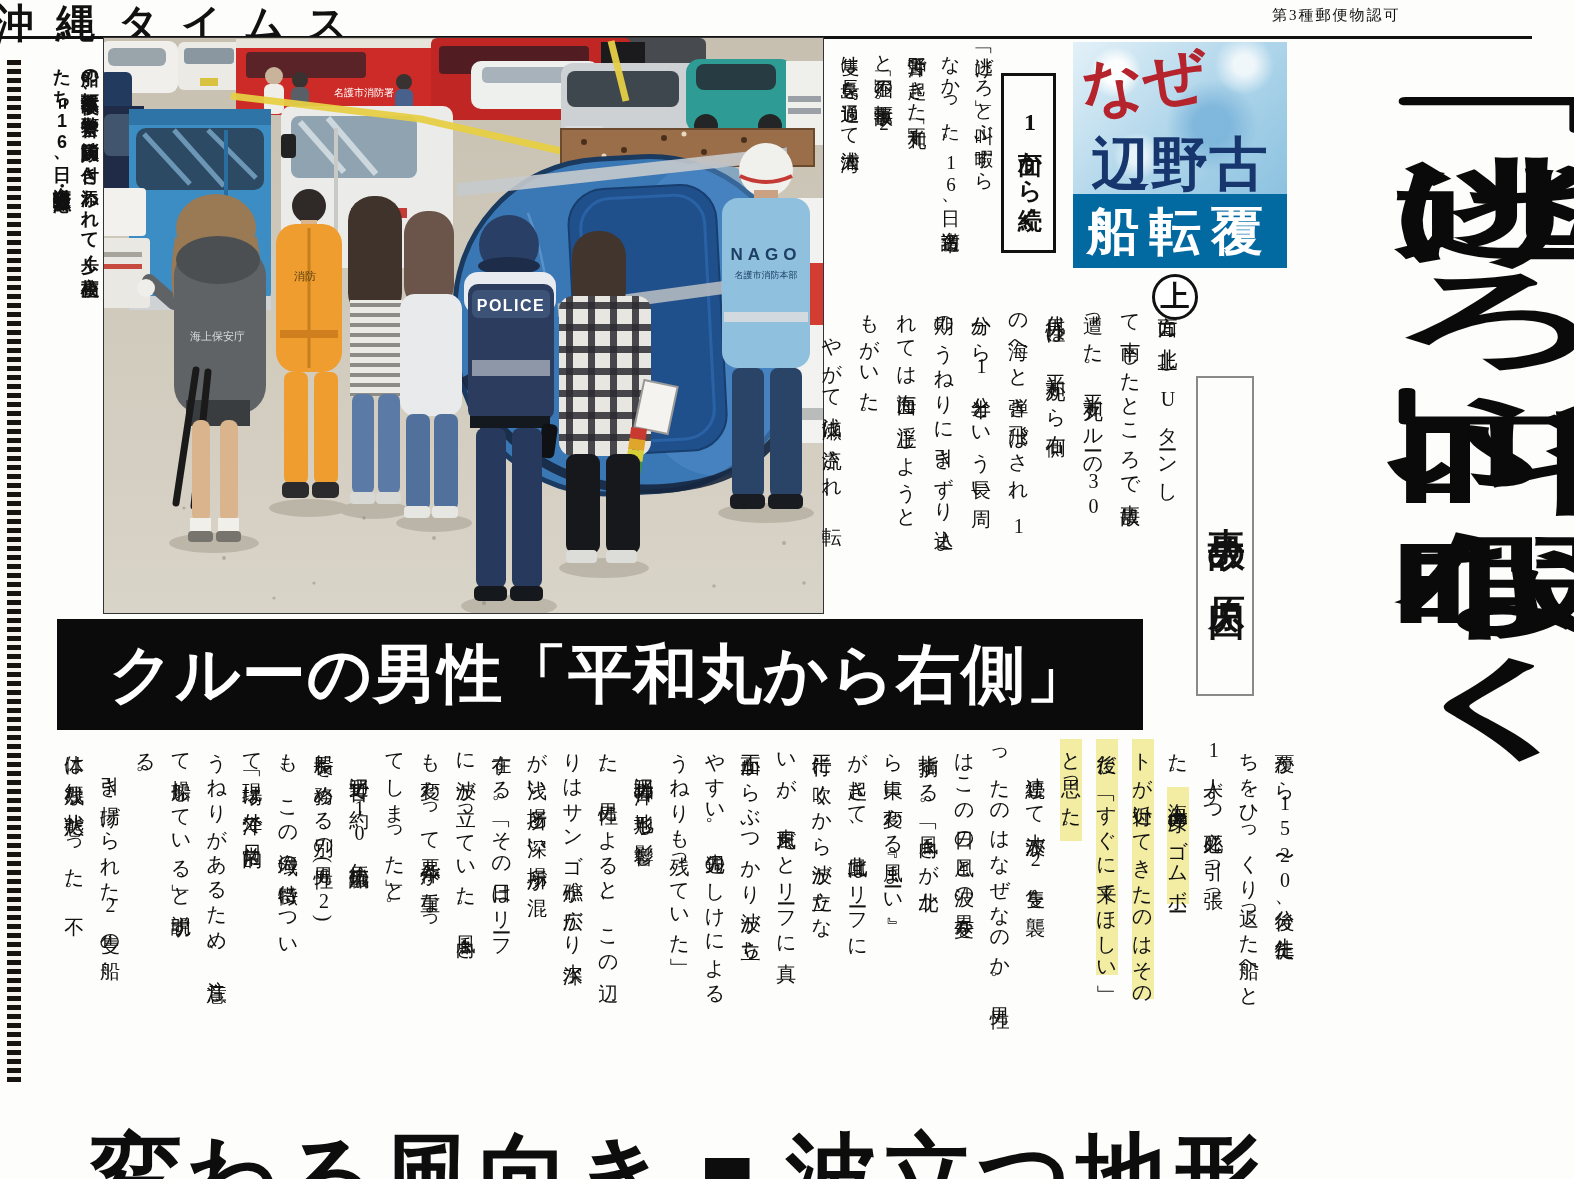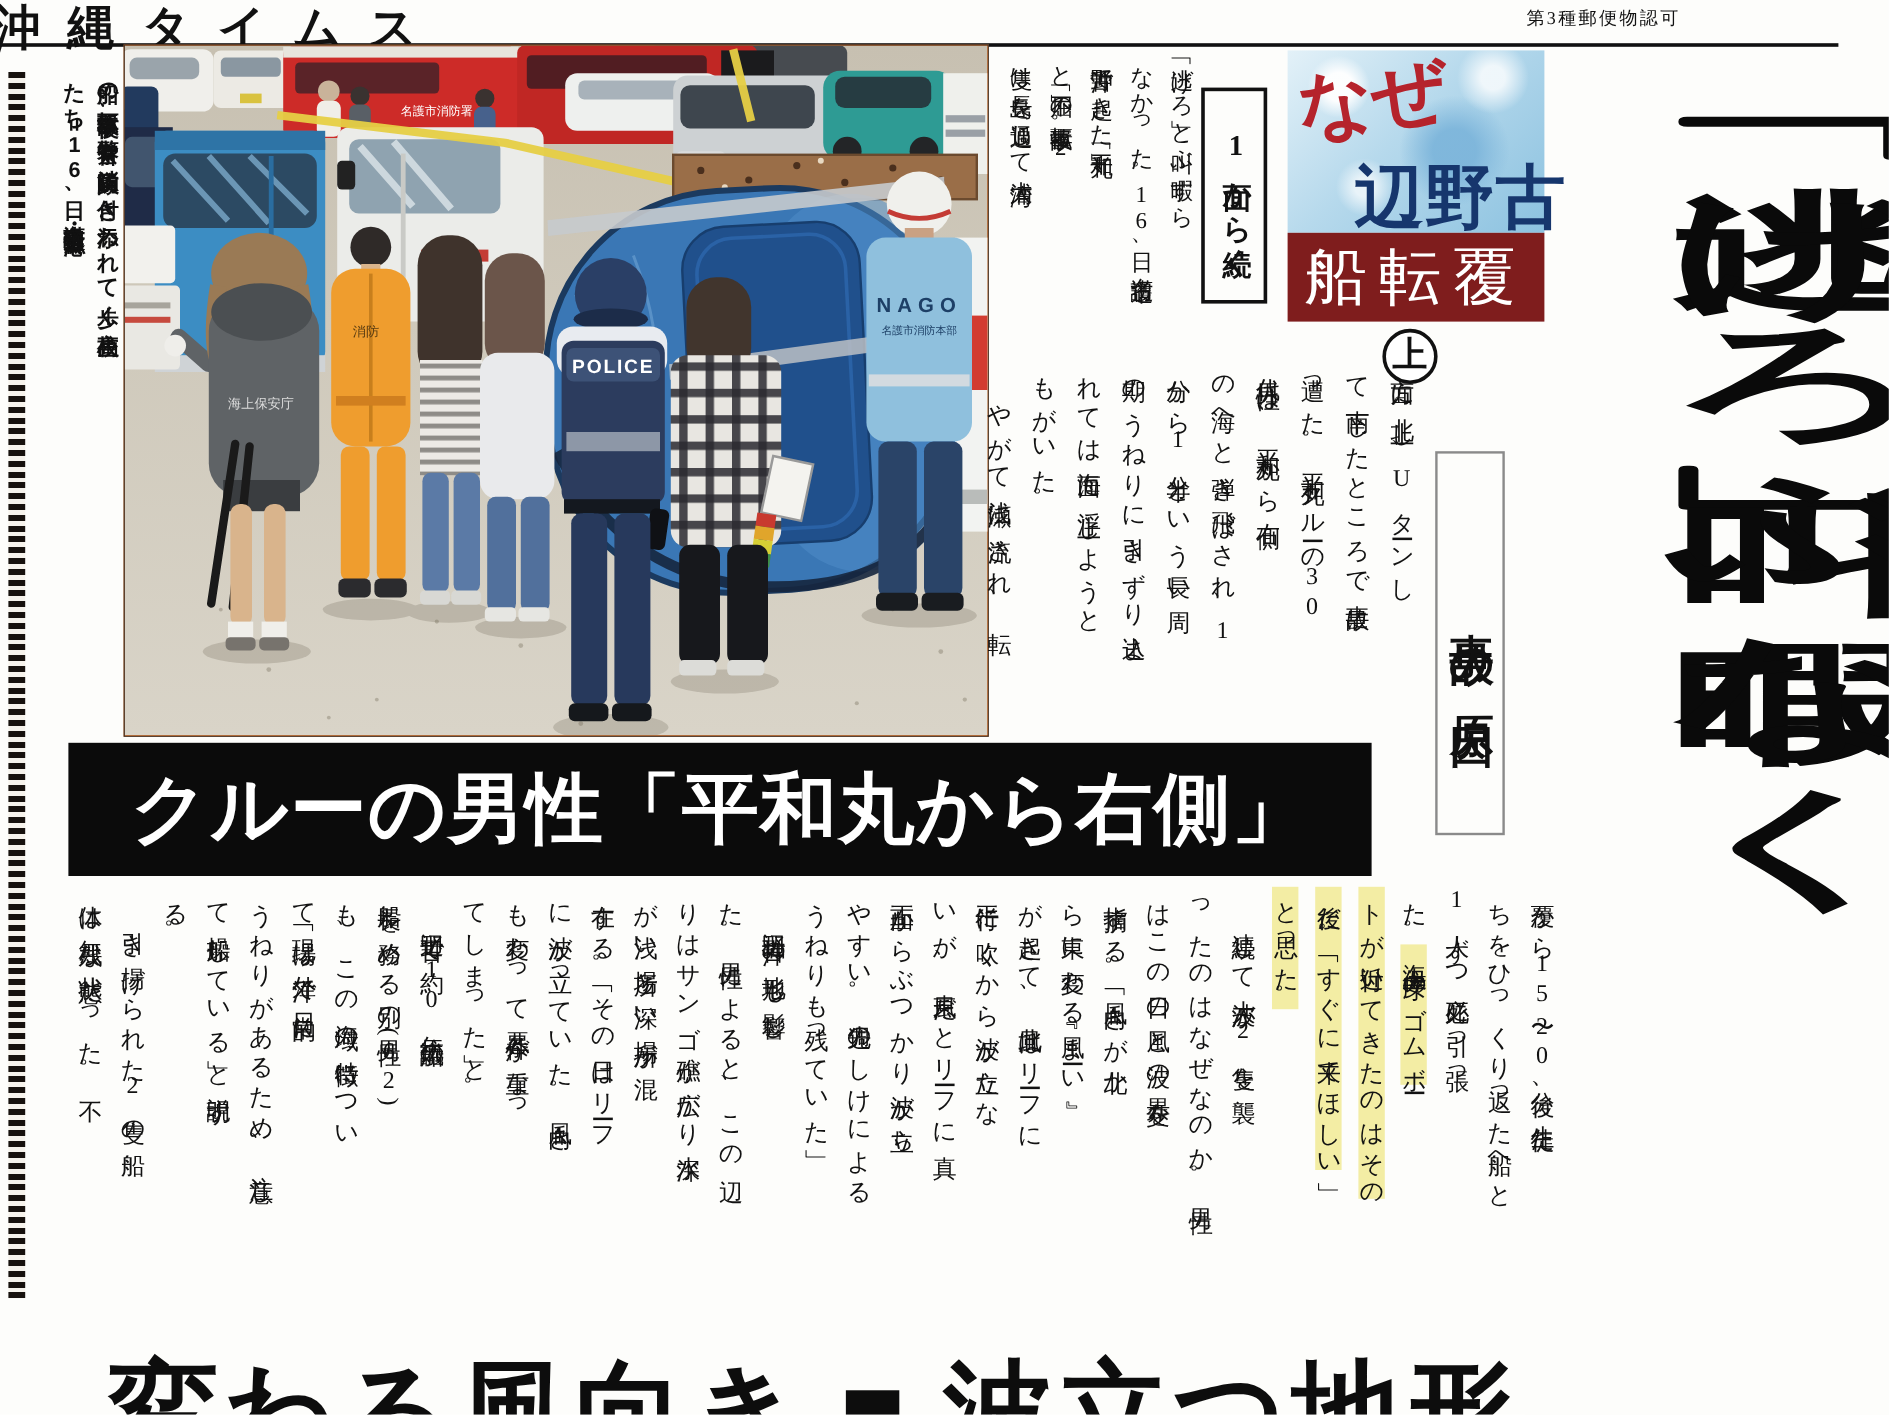--- a/index.html
+++ b/index.html
@@ -43,41 +43,41 @@
       radial-gradient(circle at 20% 20%,rgba(255,255,255,.95) 0 12px,rgba(255,255,255,0) 26px),
       radial-gradient(circle at 80% 15%,rgba(255,255,255,.8) 0 10px,rgba(255,255,255,0) 30px),
       radial-gradient(circle at 65% 55%,rgba(123,180,218,.9) 0 18px,rgba(123,180,218,0) 46px),
       radial-gradient(circle at 30% 75%,rgba(255,255,255,.7) 0 8px,rgba(255,255,255,0) 24px),
       linear-gradient(135deg,#e3f1f8 0%,#b6d9ec 45%,#8cc2e0 100%);}
   .badge-naze{position:absolute;left:8px;top:-2px;font-size:62px;font-weight:800;
               color:#b5232c;transform:rotate(-8deg);letter-spacing:-2px;
               font-family:"Liberation Serif","DejaVu Serif",serif;}
   .badge-place{position:absolute;left:0;top:84px;width:100%;text-align:center;
                font-family:Liberation Mono, monospace;font-weight:900;
-               font-size:58px;color:#16366d;letter-spacing:1px;margin-left:37px;}
-  .badge-event{position:absolute;left:0;top:152px;width:100%;height:74px;background:#7f1d1d;
-               color:#fff;font-family:"Liberation Sans","DejaVu Sans",sans-serif;font-weight:400;
+               font-size:58px;color:#16366d;letter-spacing:1px;}
+  .badge-event{position:absolute;left:0;top:152px;width:100%;height:74px;background:#0369a1;
+               color:#fff;font-family:"Liberation Sans","DejaVu Sans",sans-serif;font-weight:700;
                font-size:52px;line-height:74px;text-align:center;letter-spacing:10px;}
   .badge-part{position:absolute;left:1152px;top:274px;width:46px;height:46px;border:3px solid #111;
               border-radius:50%;box-sizing:border-box;text-align:center;font-size:29px;
               font-weight:700;line-height:38px;background:#fff;}
   
   .headline-main{position:absolute;left:1432px;top:66px;width:113px;height:1105px;
                  writing-mode:vertical-rl;font-family:"Liberation Sans","DejaVu Sans",sans-serif;
                  font-weight:900;font-size:108px;line-height:113px;letter-spacing:2px;
                  transform:scaleX(2.0);transform-origin:100% 0;color:#0a0a0a;}
   .banner{position:absolute;left:57px;top:619px;width:1086px;height:111px;background:#0b0b0b;
           color:#fff;text-align:center;font-weight:700;font-size:64px;line-height:111px;
           letter-spacing:1px;}
   .headline-bottom{position:absolute;left:90px;top:1040px;width:1210px;height:122px;
                    font-weight:700;font-size:92px;line-height:122px;letter-spacing:4px;
                    color:#0d0d0d;white-space:nowrap;}
   
   .photo-fig{position:absolute;left:103px;top:37px;width:719px;height:575px;margin:0;
-             border:1px solid #333;background:#f97316;overflow:hidden;}
+             border:1px solid #333;background:#fdba74;overflow:hidden;}
 </style>
 </head>
 <body>
 
 <div class="page">
 
   <div class="masthead">沖縄タイムス</div>
   <div class="permit">第3種郵便物認可</div>
   <div class="top-rule"></div>
 

